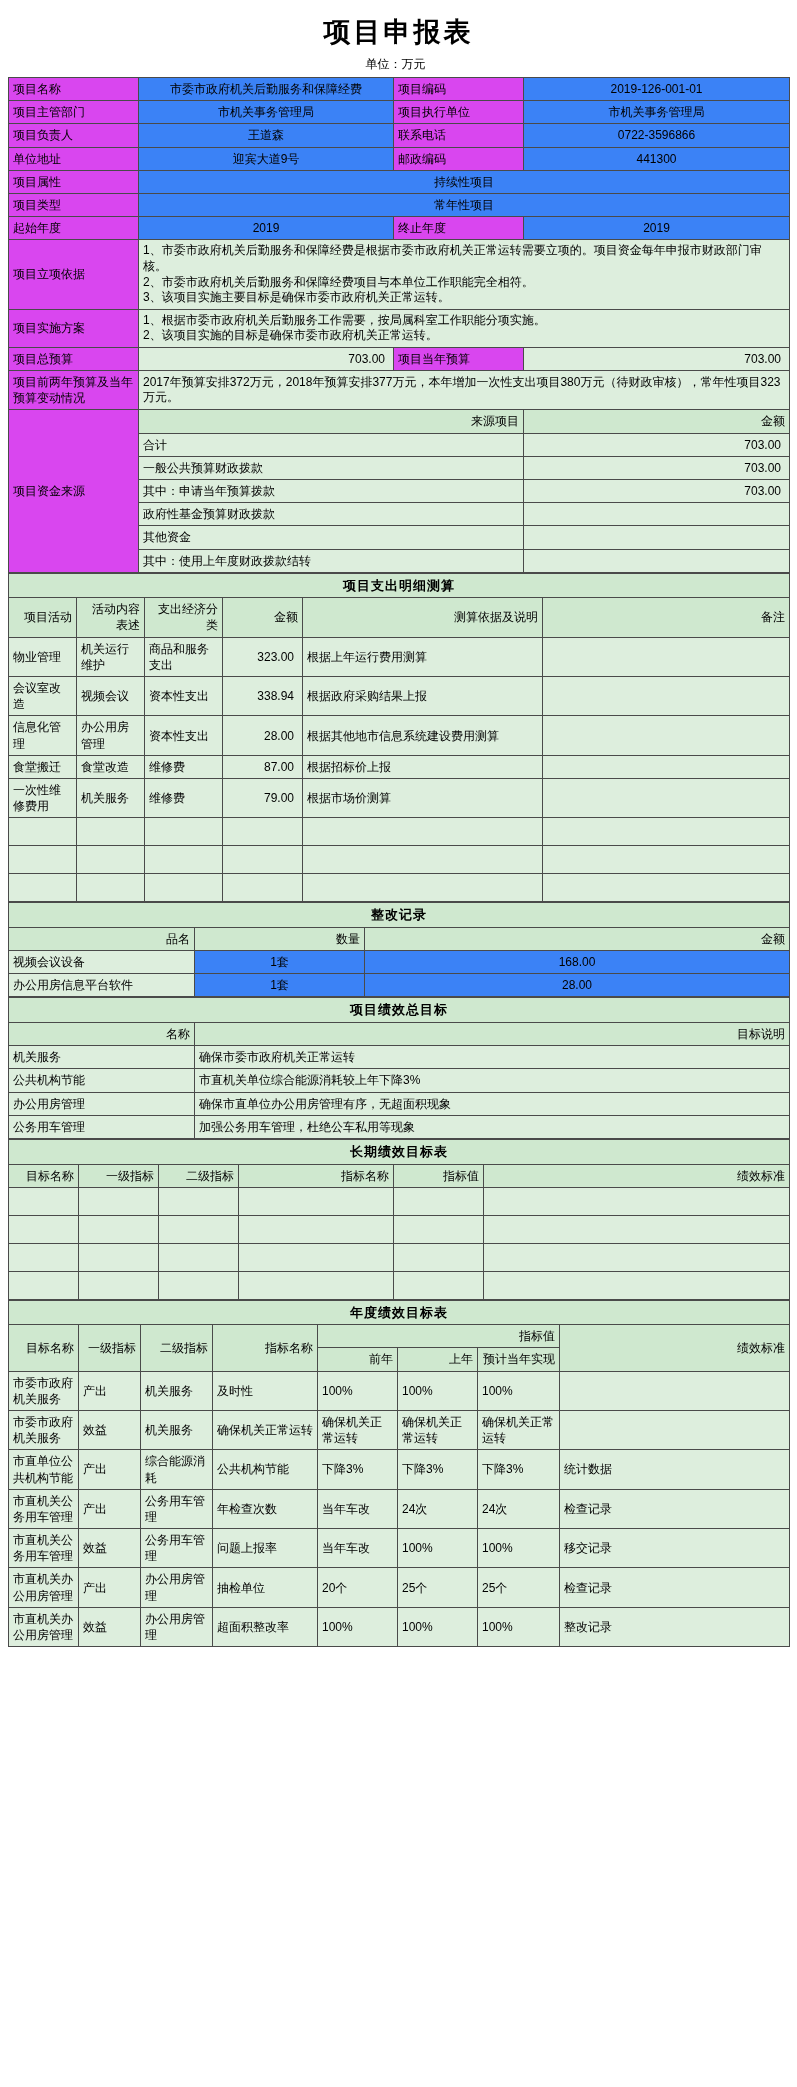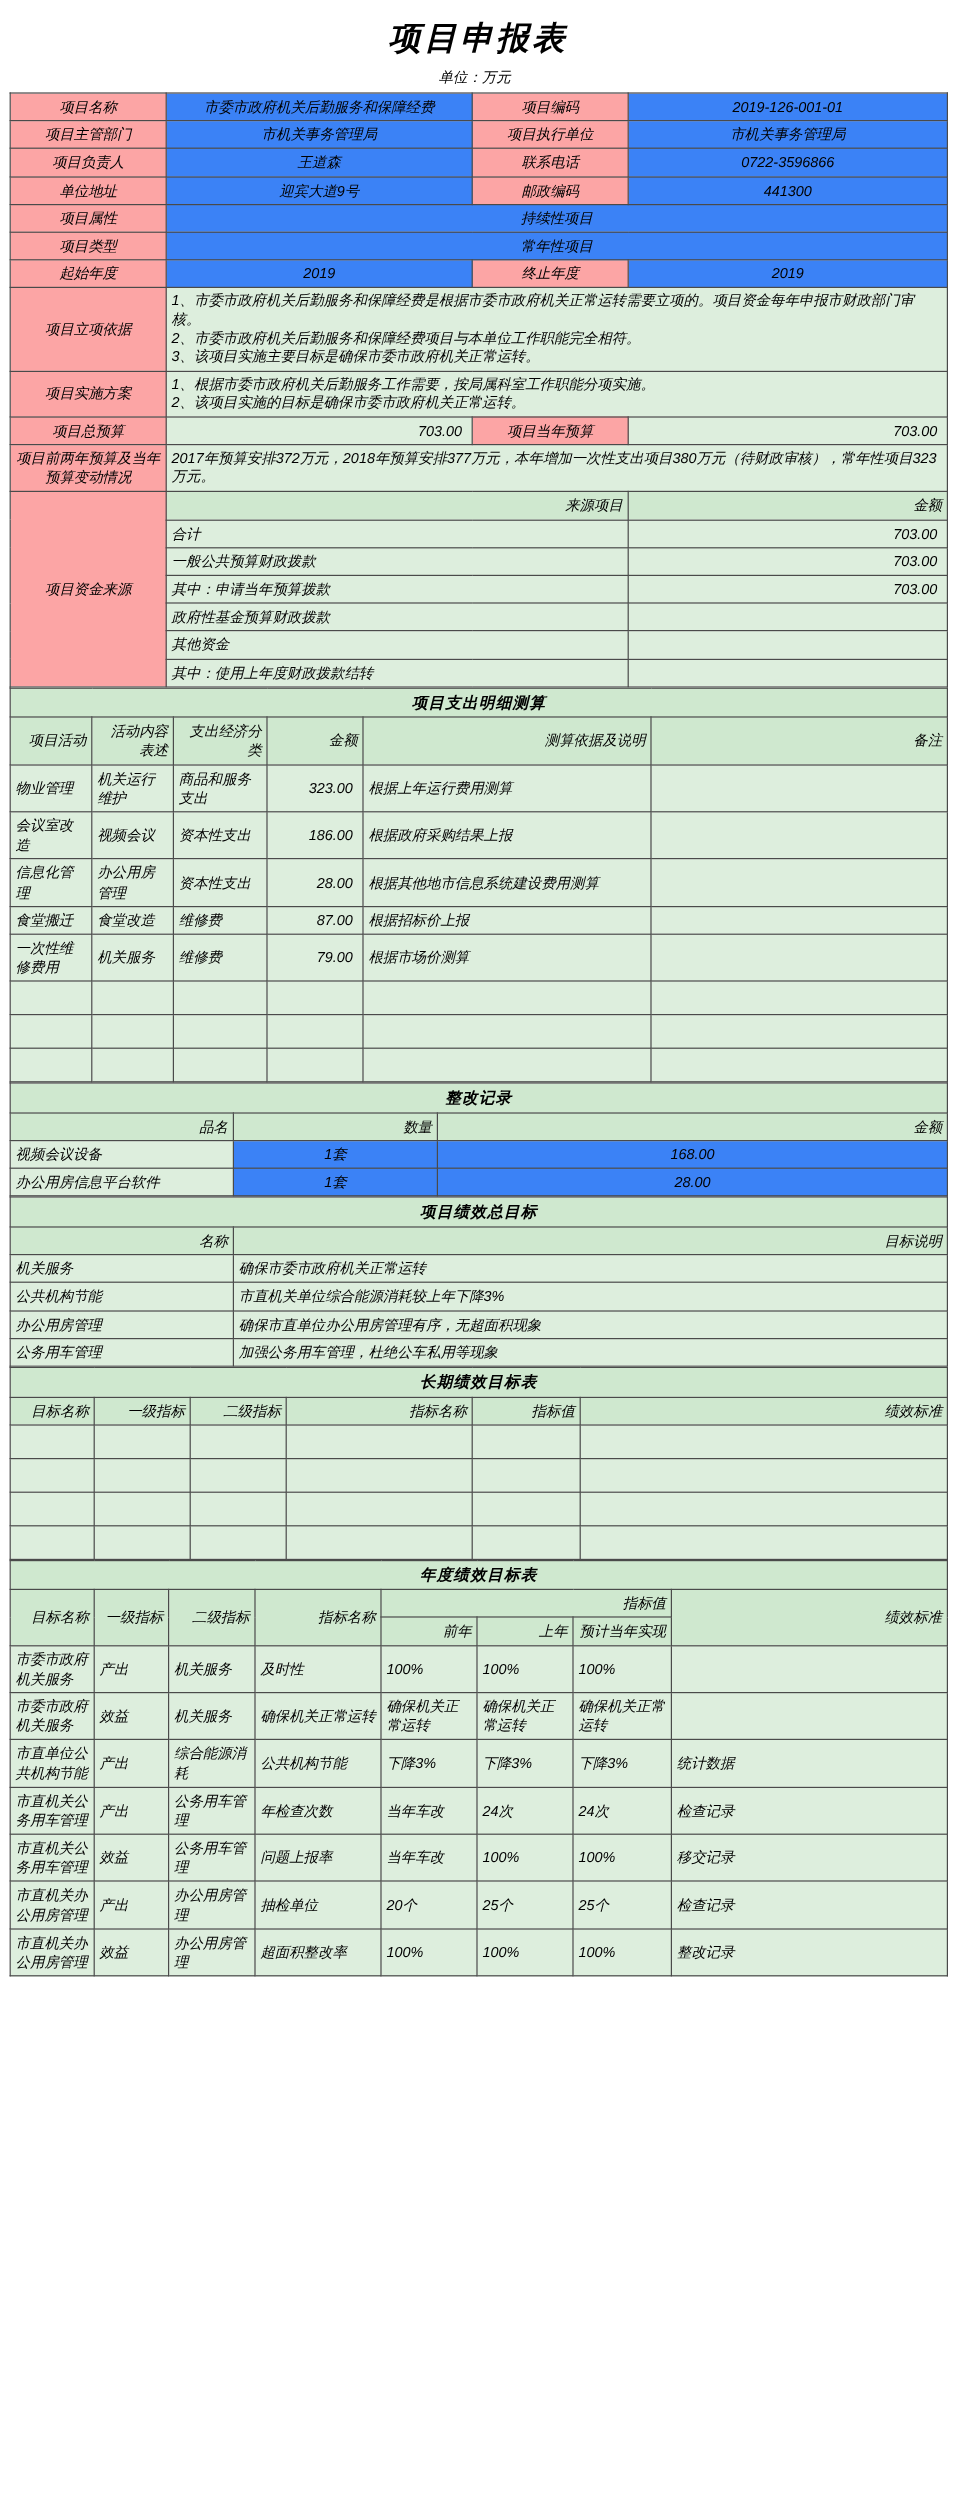--- a/index.html
+++ b/index.html
@@ -2,21 +2,21 @@
 <html><head>
 <meta charset="utf-8">
 <style>
   html,body{margin:0;padding:0;background:#ffffff;}
   body{
     font-family:"Liberation Sans","DejaVu Sans",sans-serif;
     font-size:12px;
     color:#000;
     width:797px;
   }
-  .page{width:797px;box-sizing:border-box;padding:6px 8px 10px 8px;font-style:italic;}
+  .page{width:797px;box-sizing:border-box;padding:6px 8px 10px 8px;}
   .doc-title{
     text-align:center;
     font-size:27px;
     font-weight:bold;
     letter-spacing:3px;
     margin:8px 0 6px 0;
     font-family:"Liberation Serif","DejaVu Serif",serif;
   }
   .unit-line{
     text-align:center;
@@ -32,22 +32,21 @@
   td,th{
     border:1px solid #4a4a4a;
     padding:3px 4px;
     font-size:12px;
     vertical-align:middle;
     line-height:1.35;
     word-wrap:break-word;
     overflow-wrap:break-word;
   }
   .lbl{
-    background:#fca5a5;
-    text-align:center;
+    background:#d946ef;
     font-weight:normal;
   }
   .val{
     background:#3b82f6;
     text-align:center;
   }
   .val-left{
     background:#ddeedd;
     text-align:left;
   }
@@ -207,21 +206,21 @@
         <td class="val-left">机关运行维护</td>
         <td class="val-left">商品和服务支出</td>
         <td class="val-right">323.00</td>
         <td class="val-left">根据上年运行费用测算</td>
         <td class="val-left"></td>
       </tr>
       <tr>
         <td class="val-left">会议室改造</td>
         <td class="val-left">视频会议</td>
         <td class="val-left">资本性支出</td>
-        <td class="val-right">186.00</td>
+        <td class="val-right">338.94</td>
         <td class="val-left">根据政府采购结果上报</td>
         <td class="val-left"></td>
       </tr>
       <tr>
         <td class="val-left">信息化管理</td>
         <td class="val-left">办公用房管理</td>
         <td class="val-left">资本性支出</td>
         <td class="val-right">28.00</td>
         <td class="val-left">根据其他地市信息系统建设费用测算</td>
         <td class="val-left"></td>

